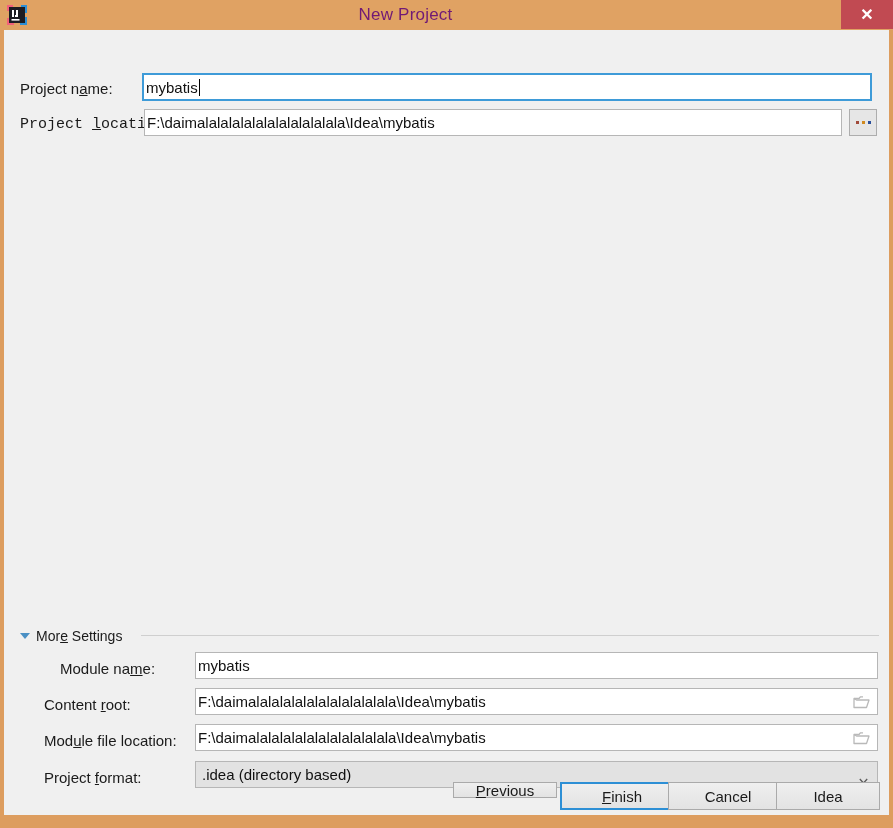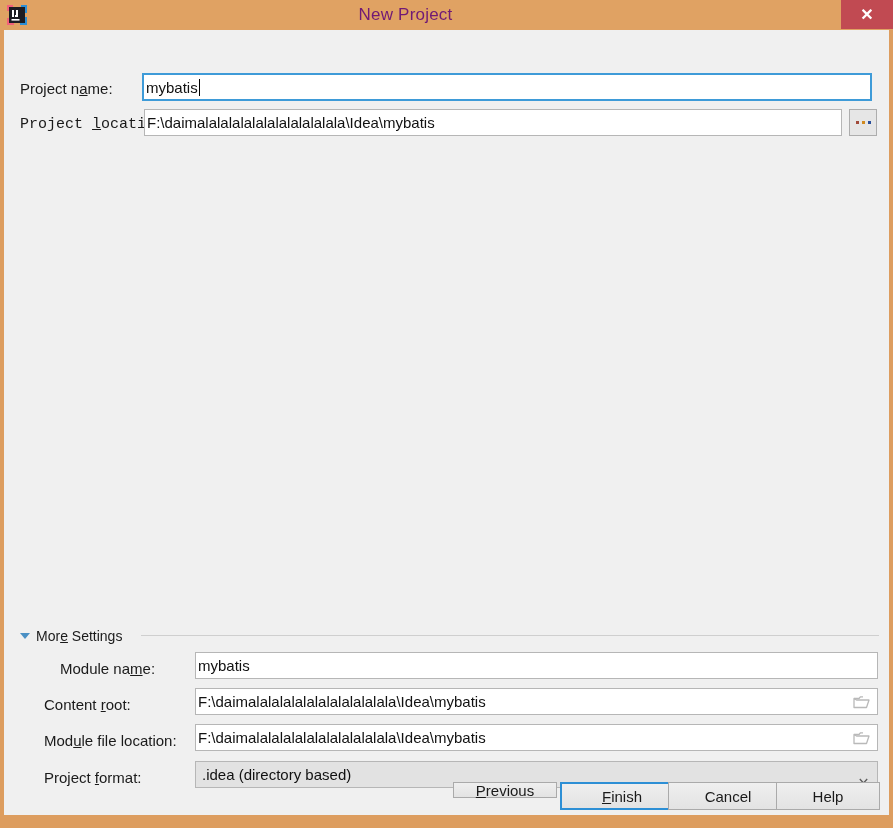--- a/index.html
+++ b/index.html
@@ -299,17 +299,17 @@
     <div class="btn" style="left:449px; top:752px; width:104px; height:16px;">
       <span><span></span><u>P</u><span>revious</span></span>
     </div>
     <div class="btn default" style="left:556px; top:752px; width:124px; height:28px;">
       <span><span></span><u>F</u><span>inish</span></span>
     </div>
     <div class="btn" style="left:664px; top:752px; width:120px; height:28px;">
       <span>Cancel</span>
     </div>
     <div class="btn" style="left:772px; top:752px; width:104px; height:28px;">
-      <span>Help</span>
+      <span>Idea</span>
     </div>
 
   </div>
 </div>
 
 </body></html>

